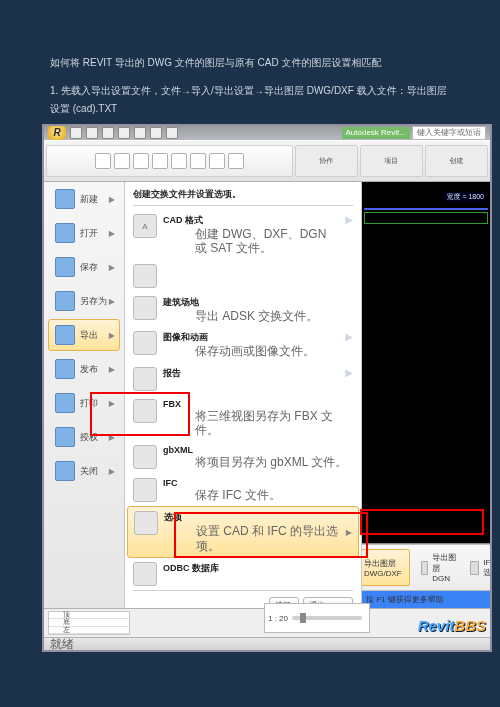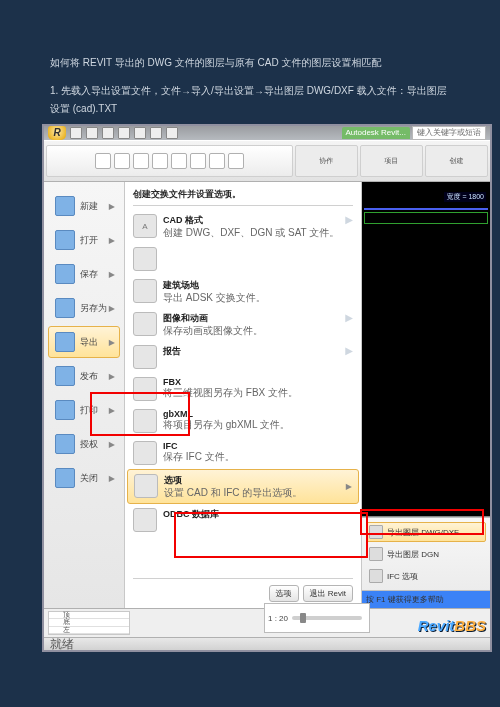--- a/index.html
+++ b/index.html
@@ -54,21 +54,21 @@
   .ribbon-strip .rb { flex:1; height:30px; background:#ececec; border:1px solid #cfcfcf; border-radius:2px; display:flex; align-items:center; justify-content:center;}
   .ribbon-strip .rb .rlabel { font-size:7px; color:#555; }
   .ribbon-strip .rb.mainchunk { flex:4; background: linear-gradient(#fff,#ececec);}
   .mainchunk-inner { display:flex; gap:3px; }
   .mainchunk-inner span {width:14px;height:14px;border:1px solid #b0b0b0;background:#fff;border-radius:2px;}
   .app-body { display:flex; height:426px; }
   .left-menu {
     width: 80px;
     background:linear-gradient(#f6f6f6,#e6e6e6);
     display:flex; flex-direction:column;
-    padding:8px 0 0 0;
+    padding:1px 0 0 0;
     gap:2px;
   }
   .lm-item {
     height:30px; display:flex; align-items:center;
     padding:0 4px 0 6px; font-size:9px; color:#444;
     border:1px solid transparent; border-radius:3px;
     margin:0 4px;
   }
   .lm-item.hov { background:linear-gradient(#fff3d6,#ffe39a); border-color:#e6b24a;}
   .lm-item .lm-icon {
@@ -86,34 +86,34 @@
     display:flex; flex-direction:column;
   }
   .cc-title { font-size:9px; font-weight:bold; color:#2a2a2a; padding-bottom:4px; border-bottom:1px solid #d0d0d0; margin-bottom:4px;}
   .cc-row { display:flex; padding:4px 0; gap:6px; }
   .cc-row .cc-icon {
     width:22px;height:22px;flex:none;background:#e6e6e6;border:1px solid #bbb;border-radius:3px;
     display:flex;align-items:center;justify-content:center;color:#777;font-size:8px;
   }
   .cc-text { flex:1; }
   .cc-text .t1 { font-size:9px; font-weight:bold; color:#222; }
-  .cc-text .t2 { font-size:10px; color:#666; line-height:1.2;}
+  .cc-text .t2 { font-size:12px; color:#666; line-height:1.2;margin-left:32px;}
   .cc-row.hov { background:linear-gradient(#fff3d6,#ffe39a); margin:0 -6px; padding:4px 6px; border:1px solid #e6b24a; border-radius:3px;}
   .cc-row.hov .cc-arrow { margin:auto 0 auto auto; color:#888; font-size:8px;}
   .redbox2 { position:absolute; left:130px; top:386px; width:190px; height:42px; border:2px solid #f20000; z-index:5;}
   .cc-footer { margin-top:auto; display:flex; justify-content:flex-end; gap:4px; padding-top:6px; border-top:1px solid #d0d0d0;}
   .cc-footer .btn { font-size:8px; color:#333; background:linear-gradient(#fff,#e4e4e4); border:1px solid #b4b4b4; border-radius:3px; padding:2px 6px;}
   .right-col { width:128px; display:flex; flex-direction:column; }
   .canvas-area { flex:1; background:#000; position:relative; border-bottom:1px solid #888;}
   .canvas-area .dimlabel { position:absolute; right:4px; top:10px; font-size:7px; color:#c8e0ff; background:rgba(0,0,90,.3); padding:0 2px;}
   .canvas-area .line1 { position:absolute; left:2px; right:2px; top:26px; height:2px; background:#4a60f0;}
   .canvas-area .line2 { position:absolute; left:2px; right:2px; top:30px; height:10px; border:1px solid #30a030;}
   .fly-panel {
     background:linear-gradient(#f8f8f8,#ececec); border-top:1px solid #c0c0c0;
-    padding:4px; display:flex; flex-direction:column; gap:2px;justify-content:center;
+    padding:4px; display:flex; flex-direction:row; gap:8px;justify-content:center;
   }
   .fly-row { display:flex; align-items:center; gap:4px; font-size:8px; color:#333; border:1px solid transparent; padding:2px; border-radius:2px;}
   .fly-row.hov { background:linear-gradient(#fff3d6,#ffe39a); border-color:#e6b24a;}
   .fly-row .fic { width:12px;height:12px;background:#ddd;border:1px solid #aaa;border-radius:1px;}
   .redbox3 { position:absolute; right:6px; top:383px; width:120px; height:22px; border:2px solid #f20000; z-index:5;}
   .hint-bar { font-size:8px; color:#333; padding:3px 4px; background:#3b82f6; border-top:1px solid #c0c0c0;}
   .bottom-strip {
     height:28px; background:#efefef; border-top:1px solid #b0b0b0;
     display:flex; align-items:center; position:relative;
   }

